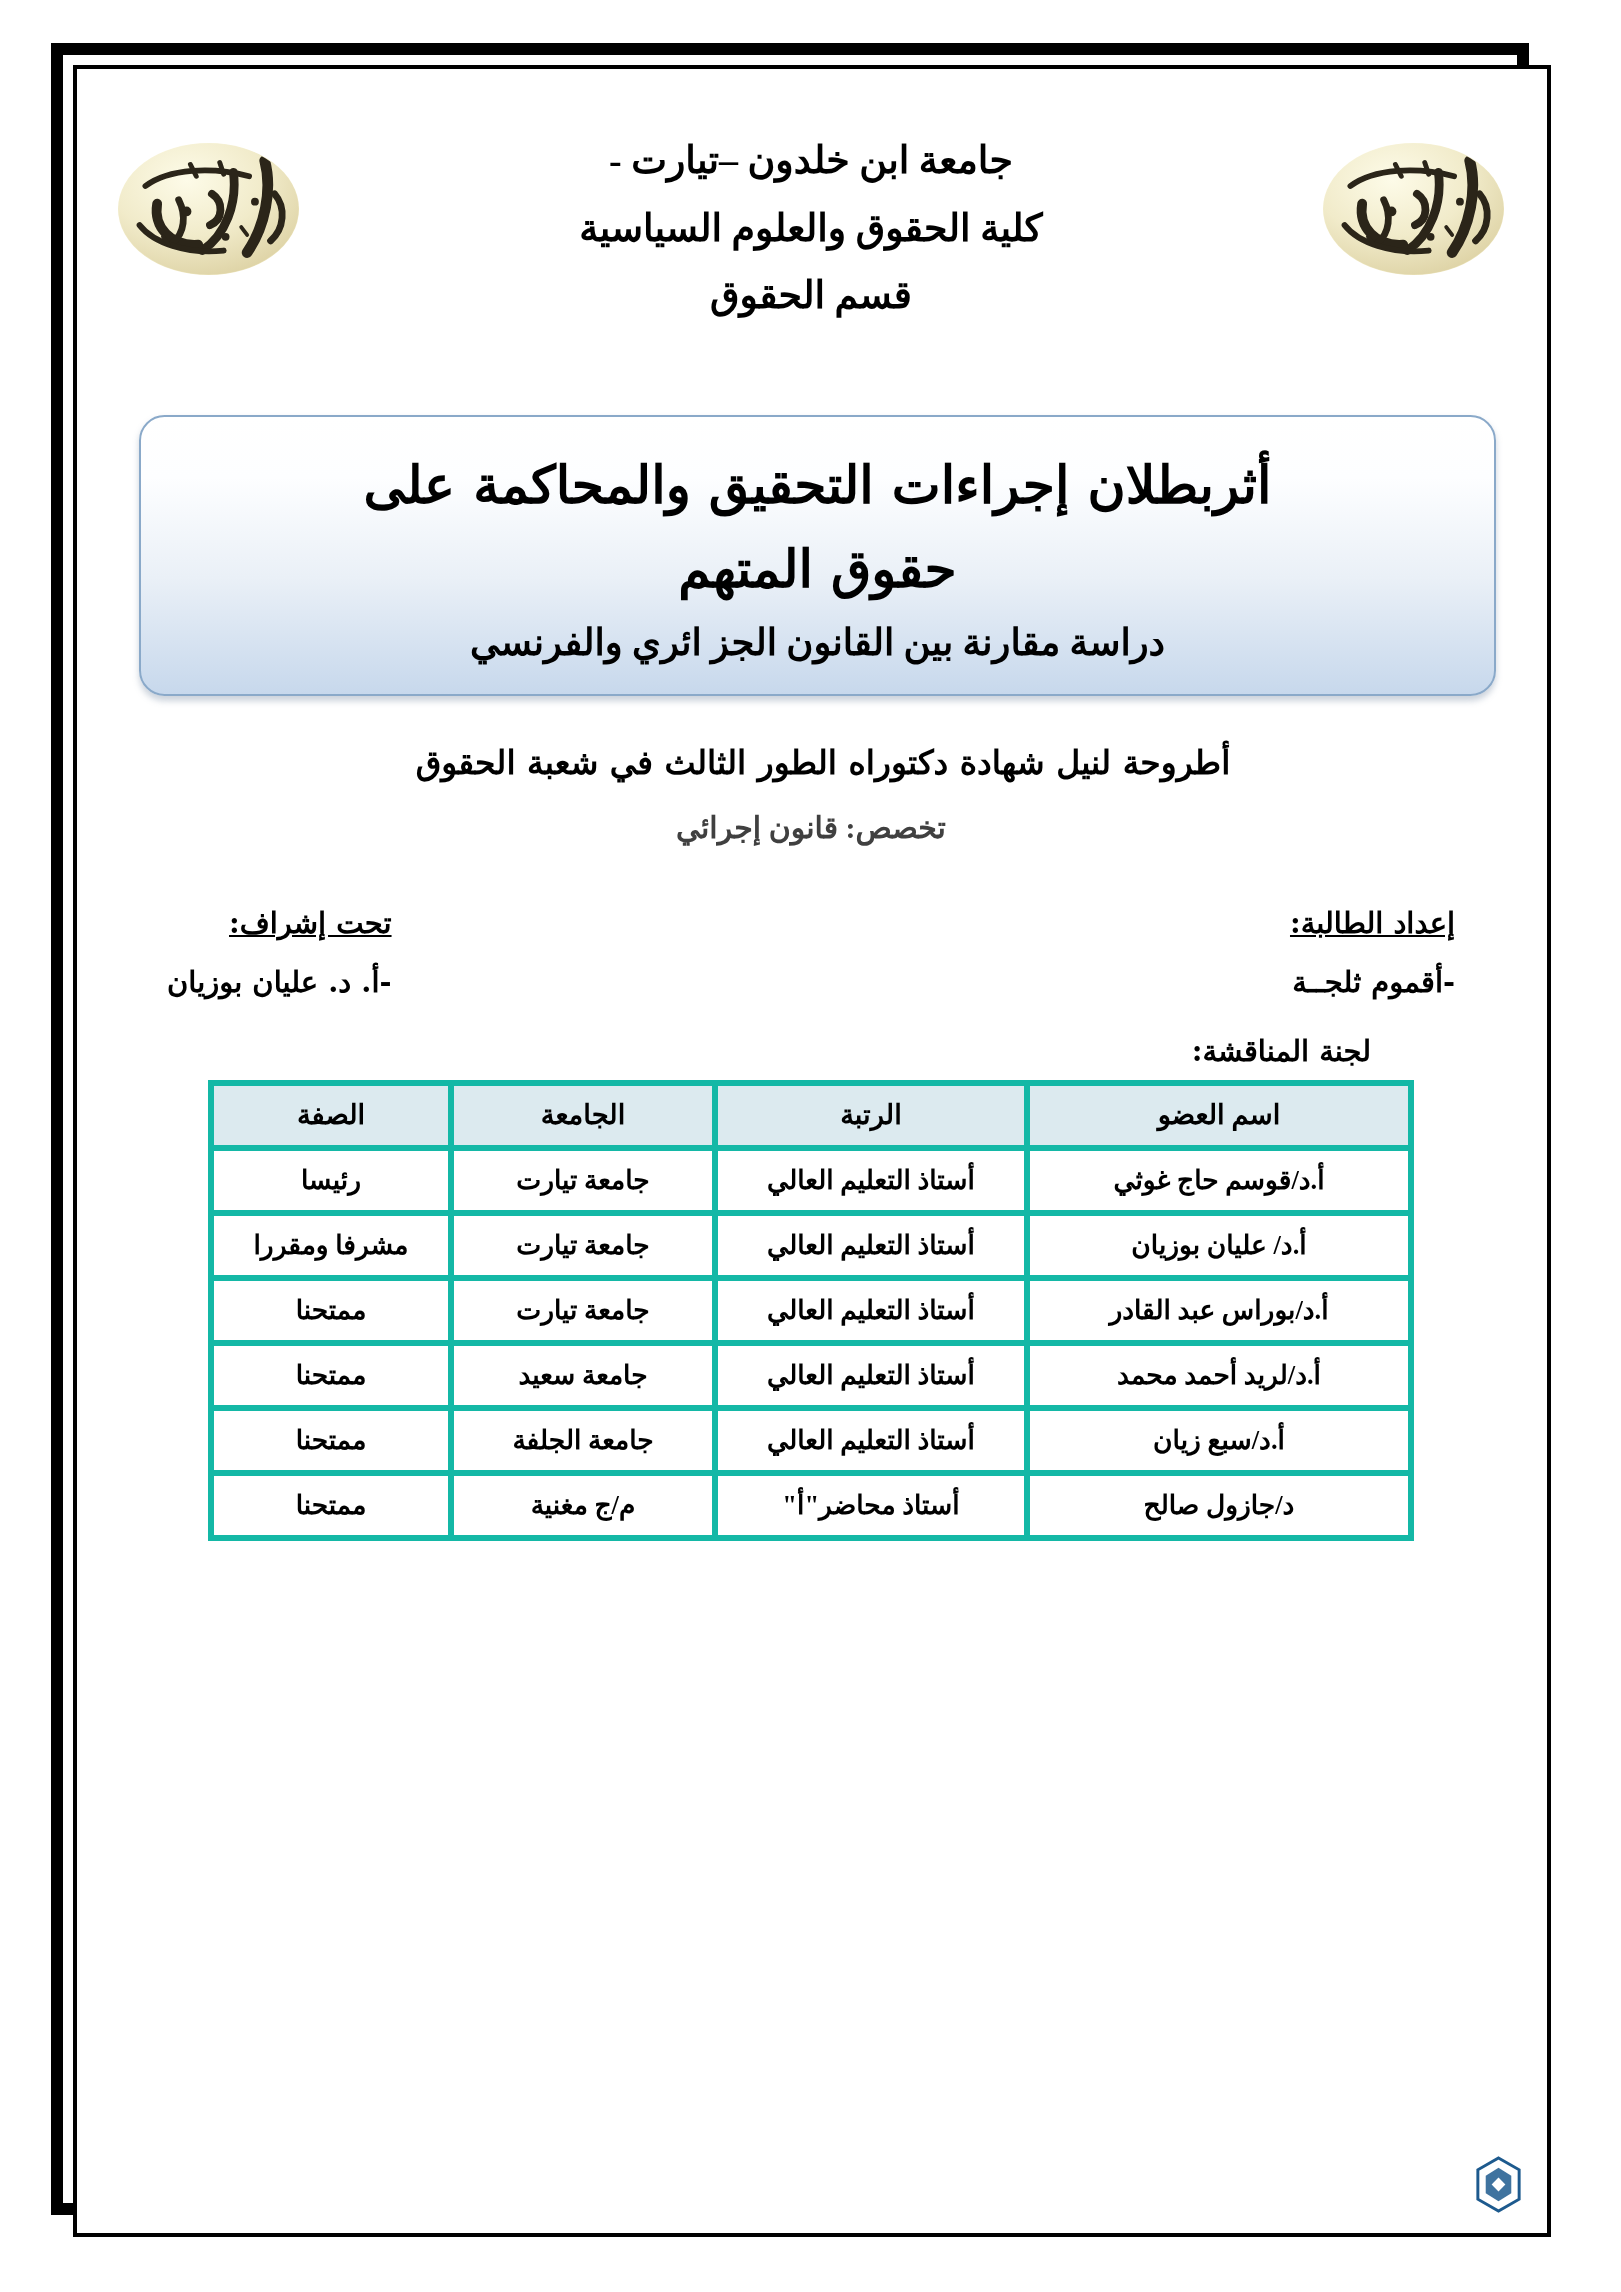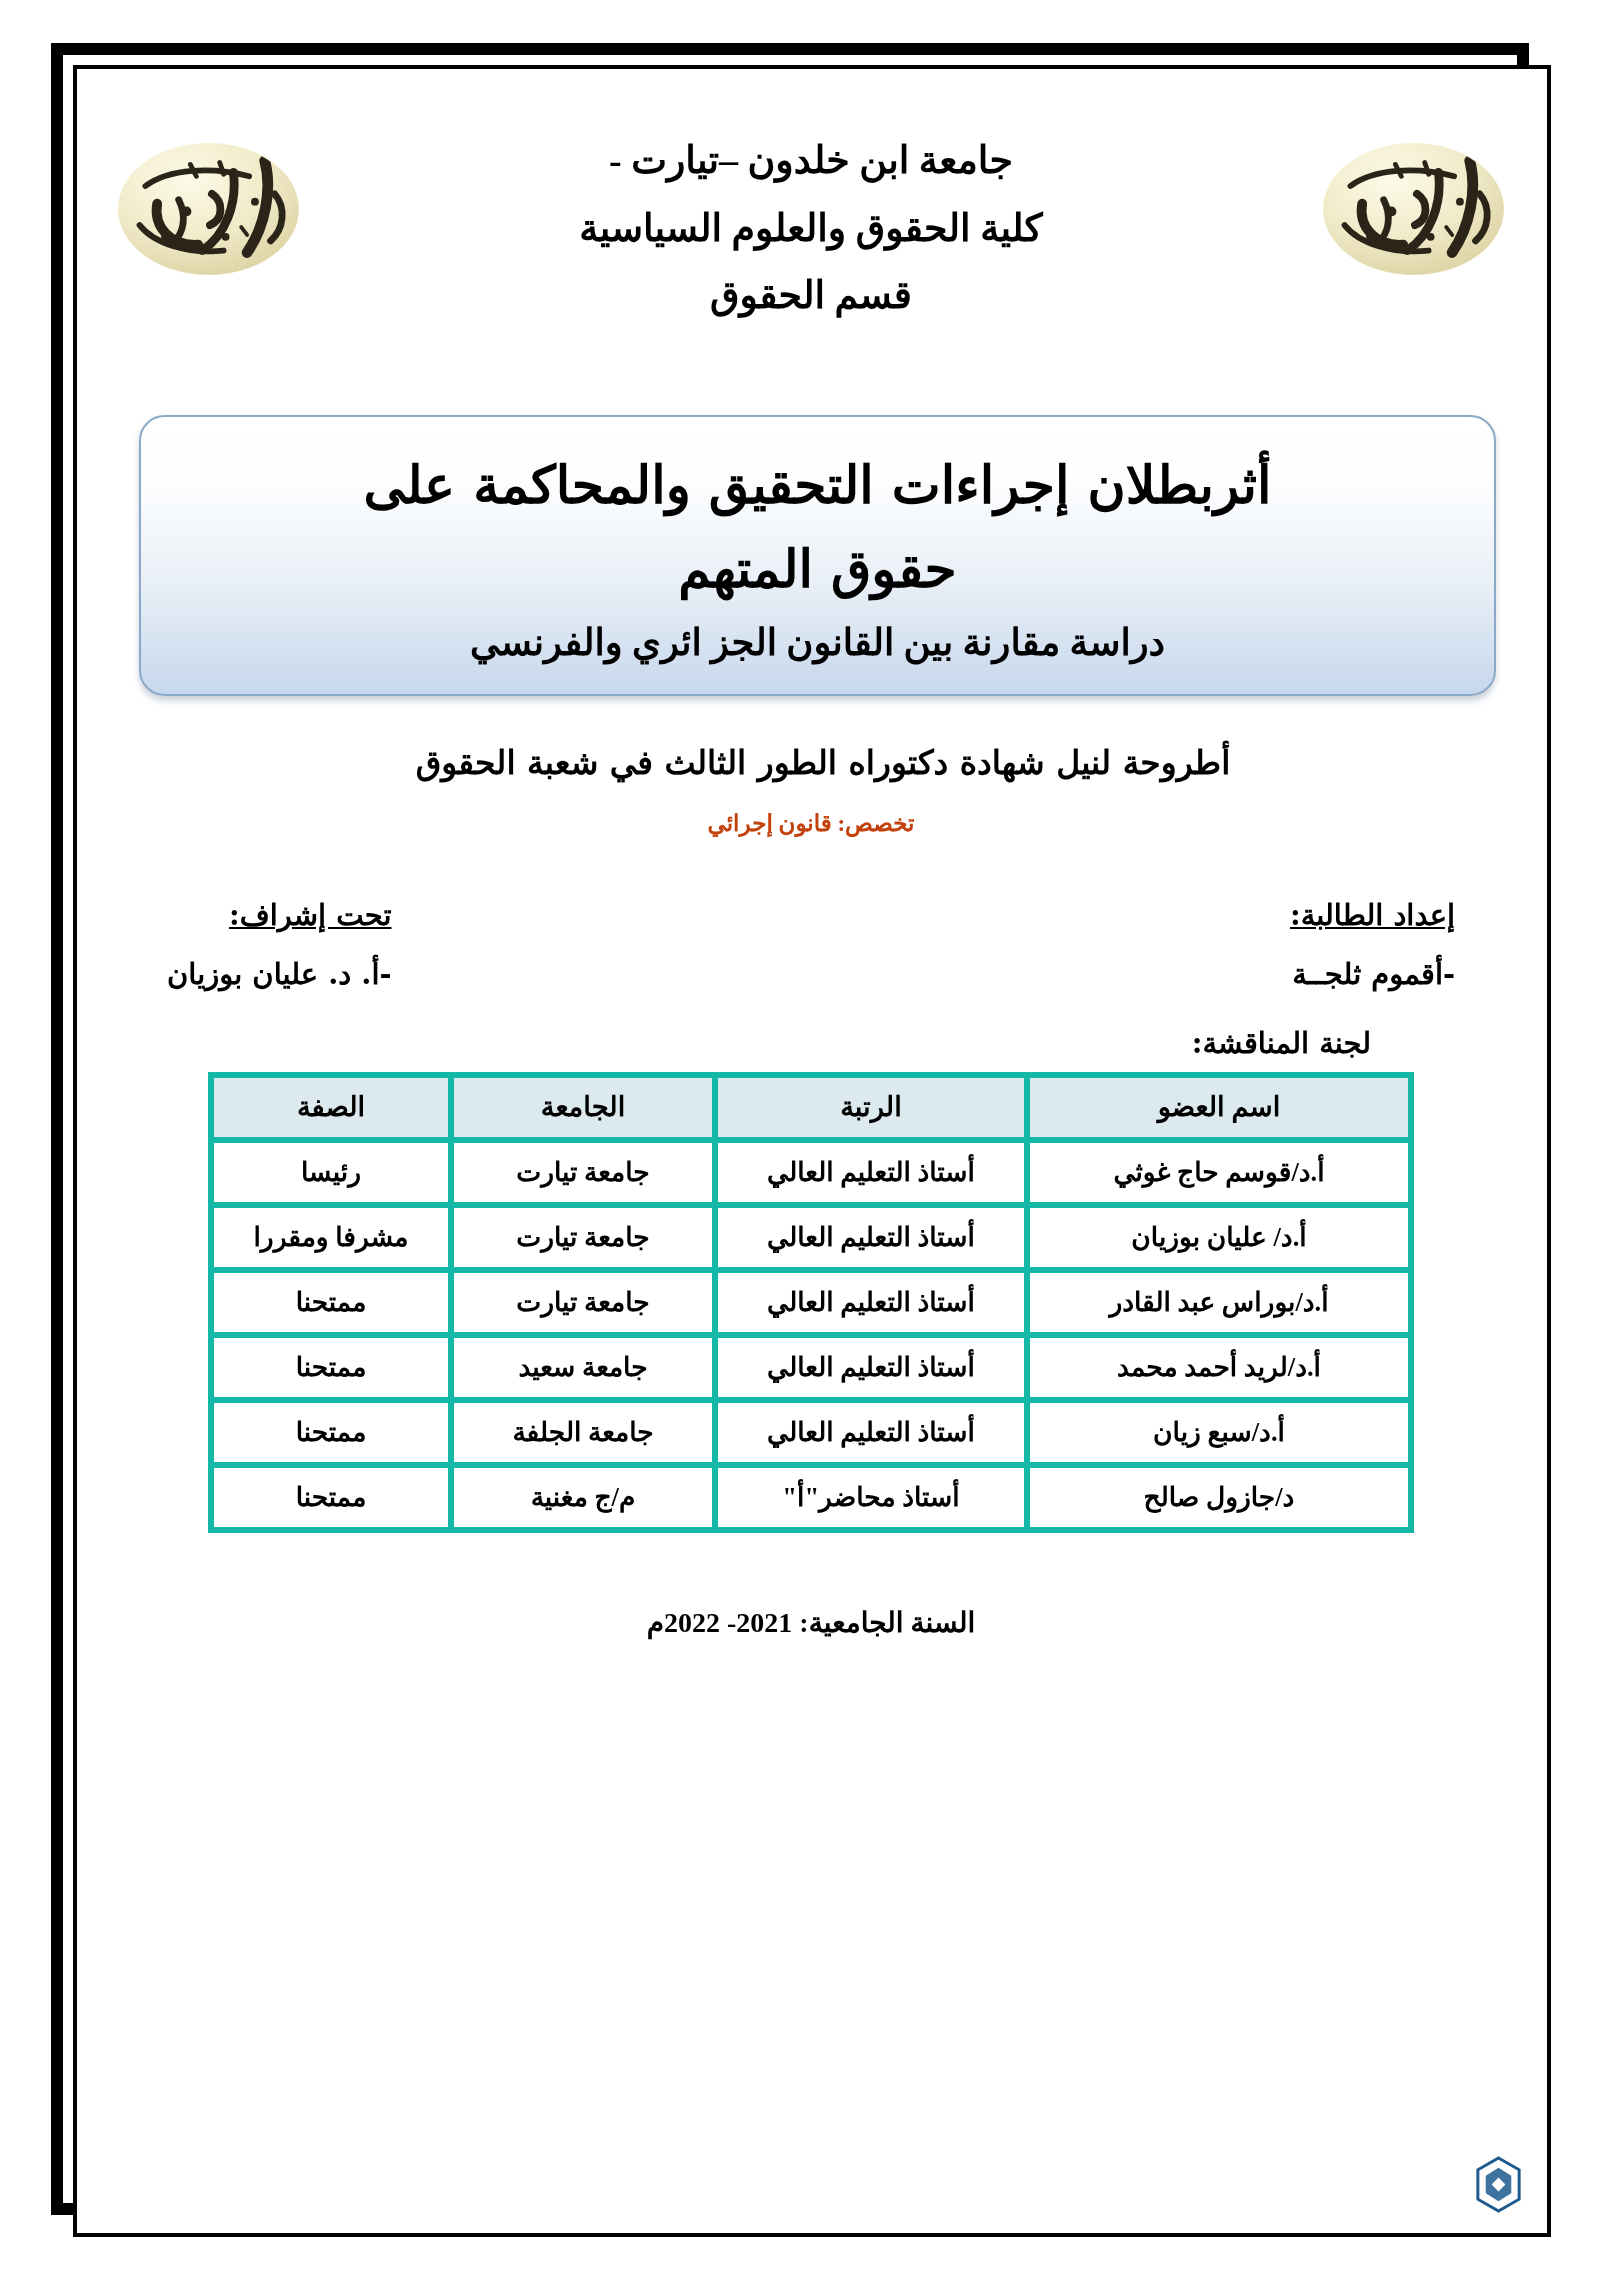--- a/index.html
+++ b/index.html
@@ -110,24 +110,24 @@
     text-align: center;
   }
   .degree-line {
     font-size: 33px;
     font-weight: bold;
     color: #000000;
     font-family: "DejaVu Serif", "Liberation Serif", serif;
     padding-left: 24px;
   }
   .specialty-line {
-    font-size: 23px;
+    font-size: 30px;
     font-weight: bold;
     margin-top: 27.4px;
-    color: #c2410c;
+    color: #404040;
     font-family: "Liberation Serif", "DejaVu Serif", serif;
   }
 
   
   .people-row {
     display: flex;
     justify-content: space-between;
     margin: 61px 90px 0 90px;
   }
   .people-col { text-align: center; }
@@ -385,21 +385,20 @@
       </tr>
       <tr>
         <td>د/جازول صالح</td>
         <td>أستاذ محاضر"أ"</td>
         <td>م/ج مغنية</td>
         <td>ممتحنا</td>
       </tr>
     </tbody>
   </table>
 
-  <div class="year-line">السنة الجامعية: 2021- 2022م</div>
 
 </div>
 
 <div class="watermark">
   <div class="wm-mark">
     <svg viewBox="0 0 58 58" xmlns="http://www.w3.org/2000/svg" aria-hidden="true">
       <path d="M29 2 L50 14 L50 44 L29 56 L8 44 L8 14 Z" fill="none" stroke="#1d5a8e" stroke-width="3"></path>
       <path d="M29 12 L42 20 L42 38 L29 46 L16 38 L16 20 Z" fill="#1d5a8e" opacity="0.85"></path>
       <path d="M22 29 L29 22 L36 29 L29 36 Z" fill="#ffffff"></path>
     </svg>

